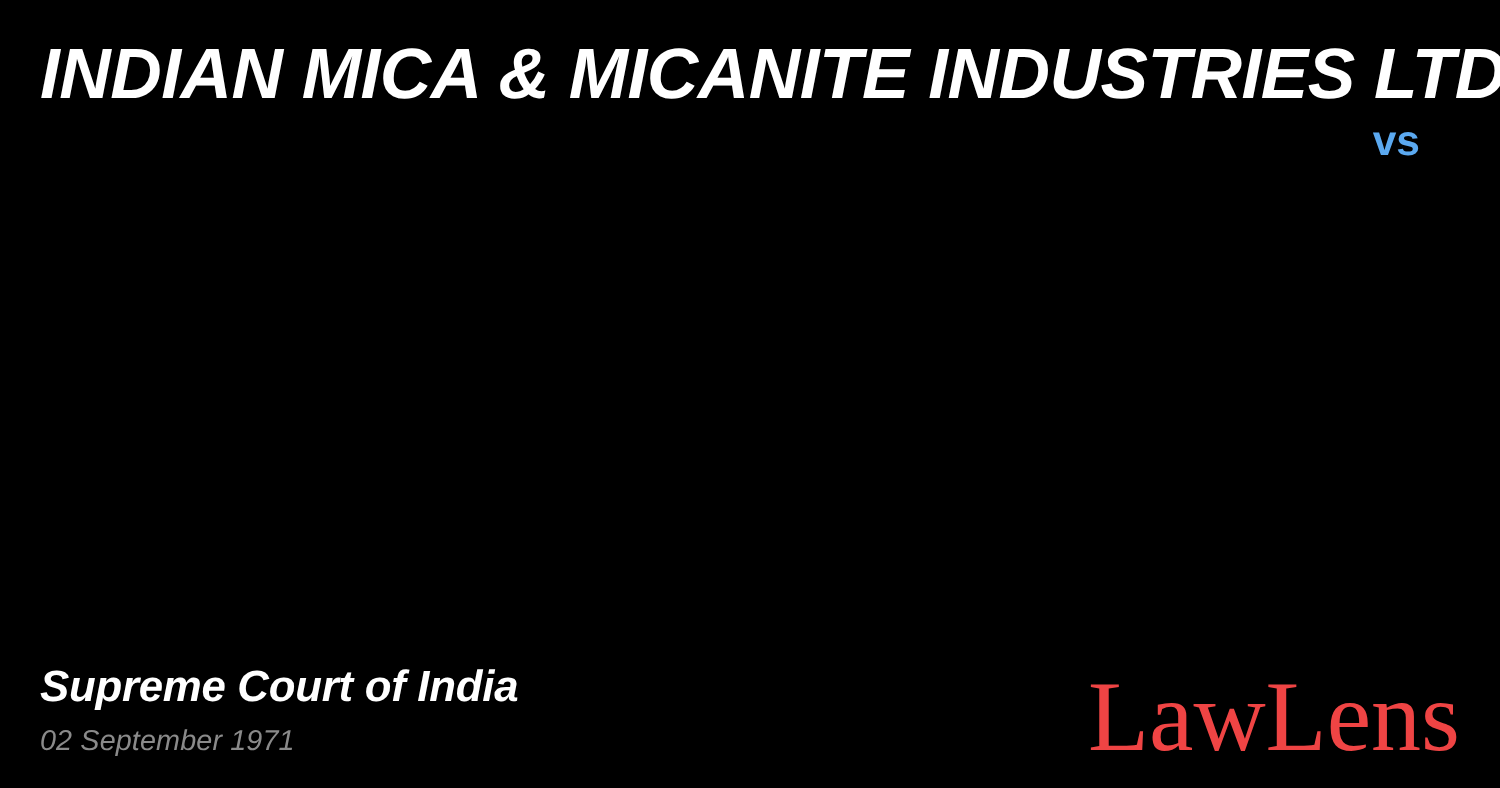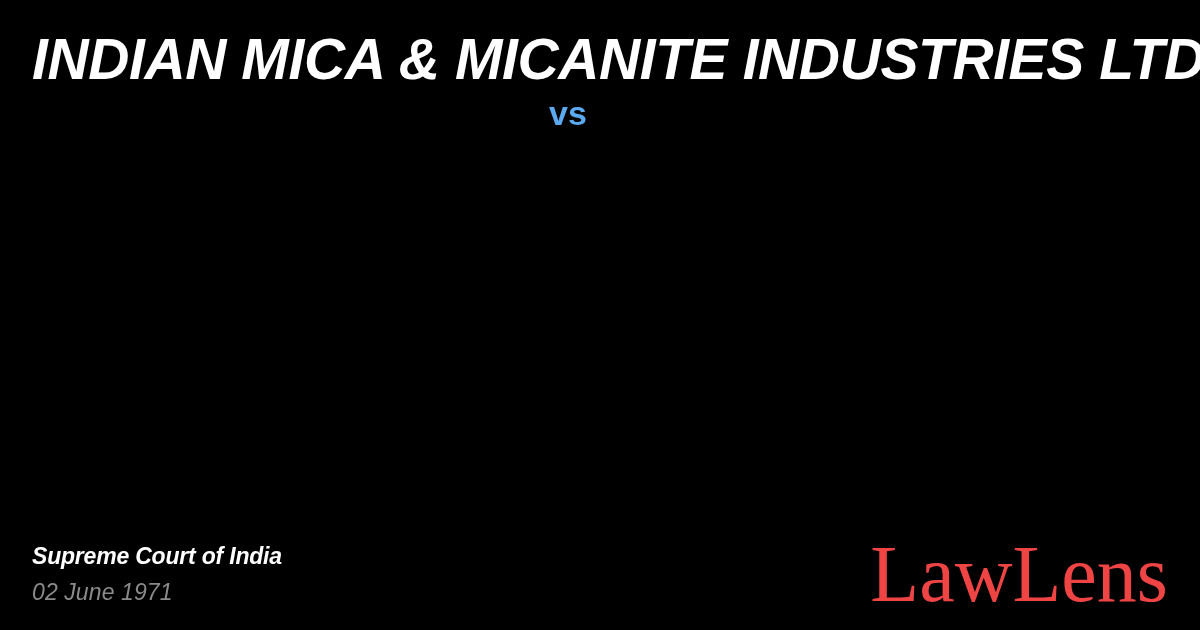--- a/index.html
+++ b/index.html
@@ -42,21 +42,21 @@
     margin: 0;
   }
 
   .party-line.petitioner {
     margin-bottom: 0;
   }
 
   .vs-row {
     width: 1136px;
     margin-left: -32px;
-    text-align: center;
+    text-align: right;
     margin-top: 8px;
     margin-bottom: 4px;
   }
 
   .vs-label {
     display: inline-block;
     font-family: "Liberation Sans", sans-serif;
     font-weight: bold;
     font-style: normal;
     font-size: 34px;
@@ -79,21 +79,21 @@
   .footer-left {
     display: flex;
     flex-direction: column;
     align-items: flex-start;
   }
 
   .court-name {
     font-family: "Liberation Sans", sans-serif;
     font-weight: bold;
     font-style: italic;
-    font-size: 23px;
+    font-size: 35px;
     line-height: 1.1;
     letter-spacing: -0.2px;
     color: #ffffff;
     margin: 0 0 12px 0;
     white-space: nowrap;
   }
 
   .case-date {
     font-family: "Liberation Sans", sans-serif;
     font-weight: normal;
@@ -133,20 +133,20 @@
       <span class="vs-label">vs</span>
     </div>
 
 
   </div>
 
   <div class="footer">
 
     <div class="footer-left">
       <div class="court-name">Supreme Court of India</div>
-      <div class="case-date">02 June 1971</div>
+      <div class="case-date">02 September 1971</div>
     </div>
 
     <div class="brand-logo">LawLens</div>
 
   </div>
 
 </div>
 
 </body></html>

